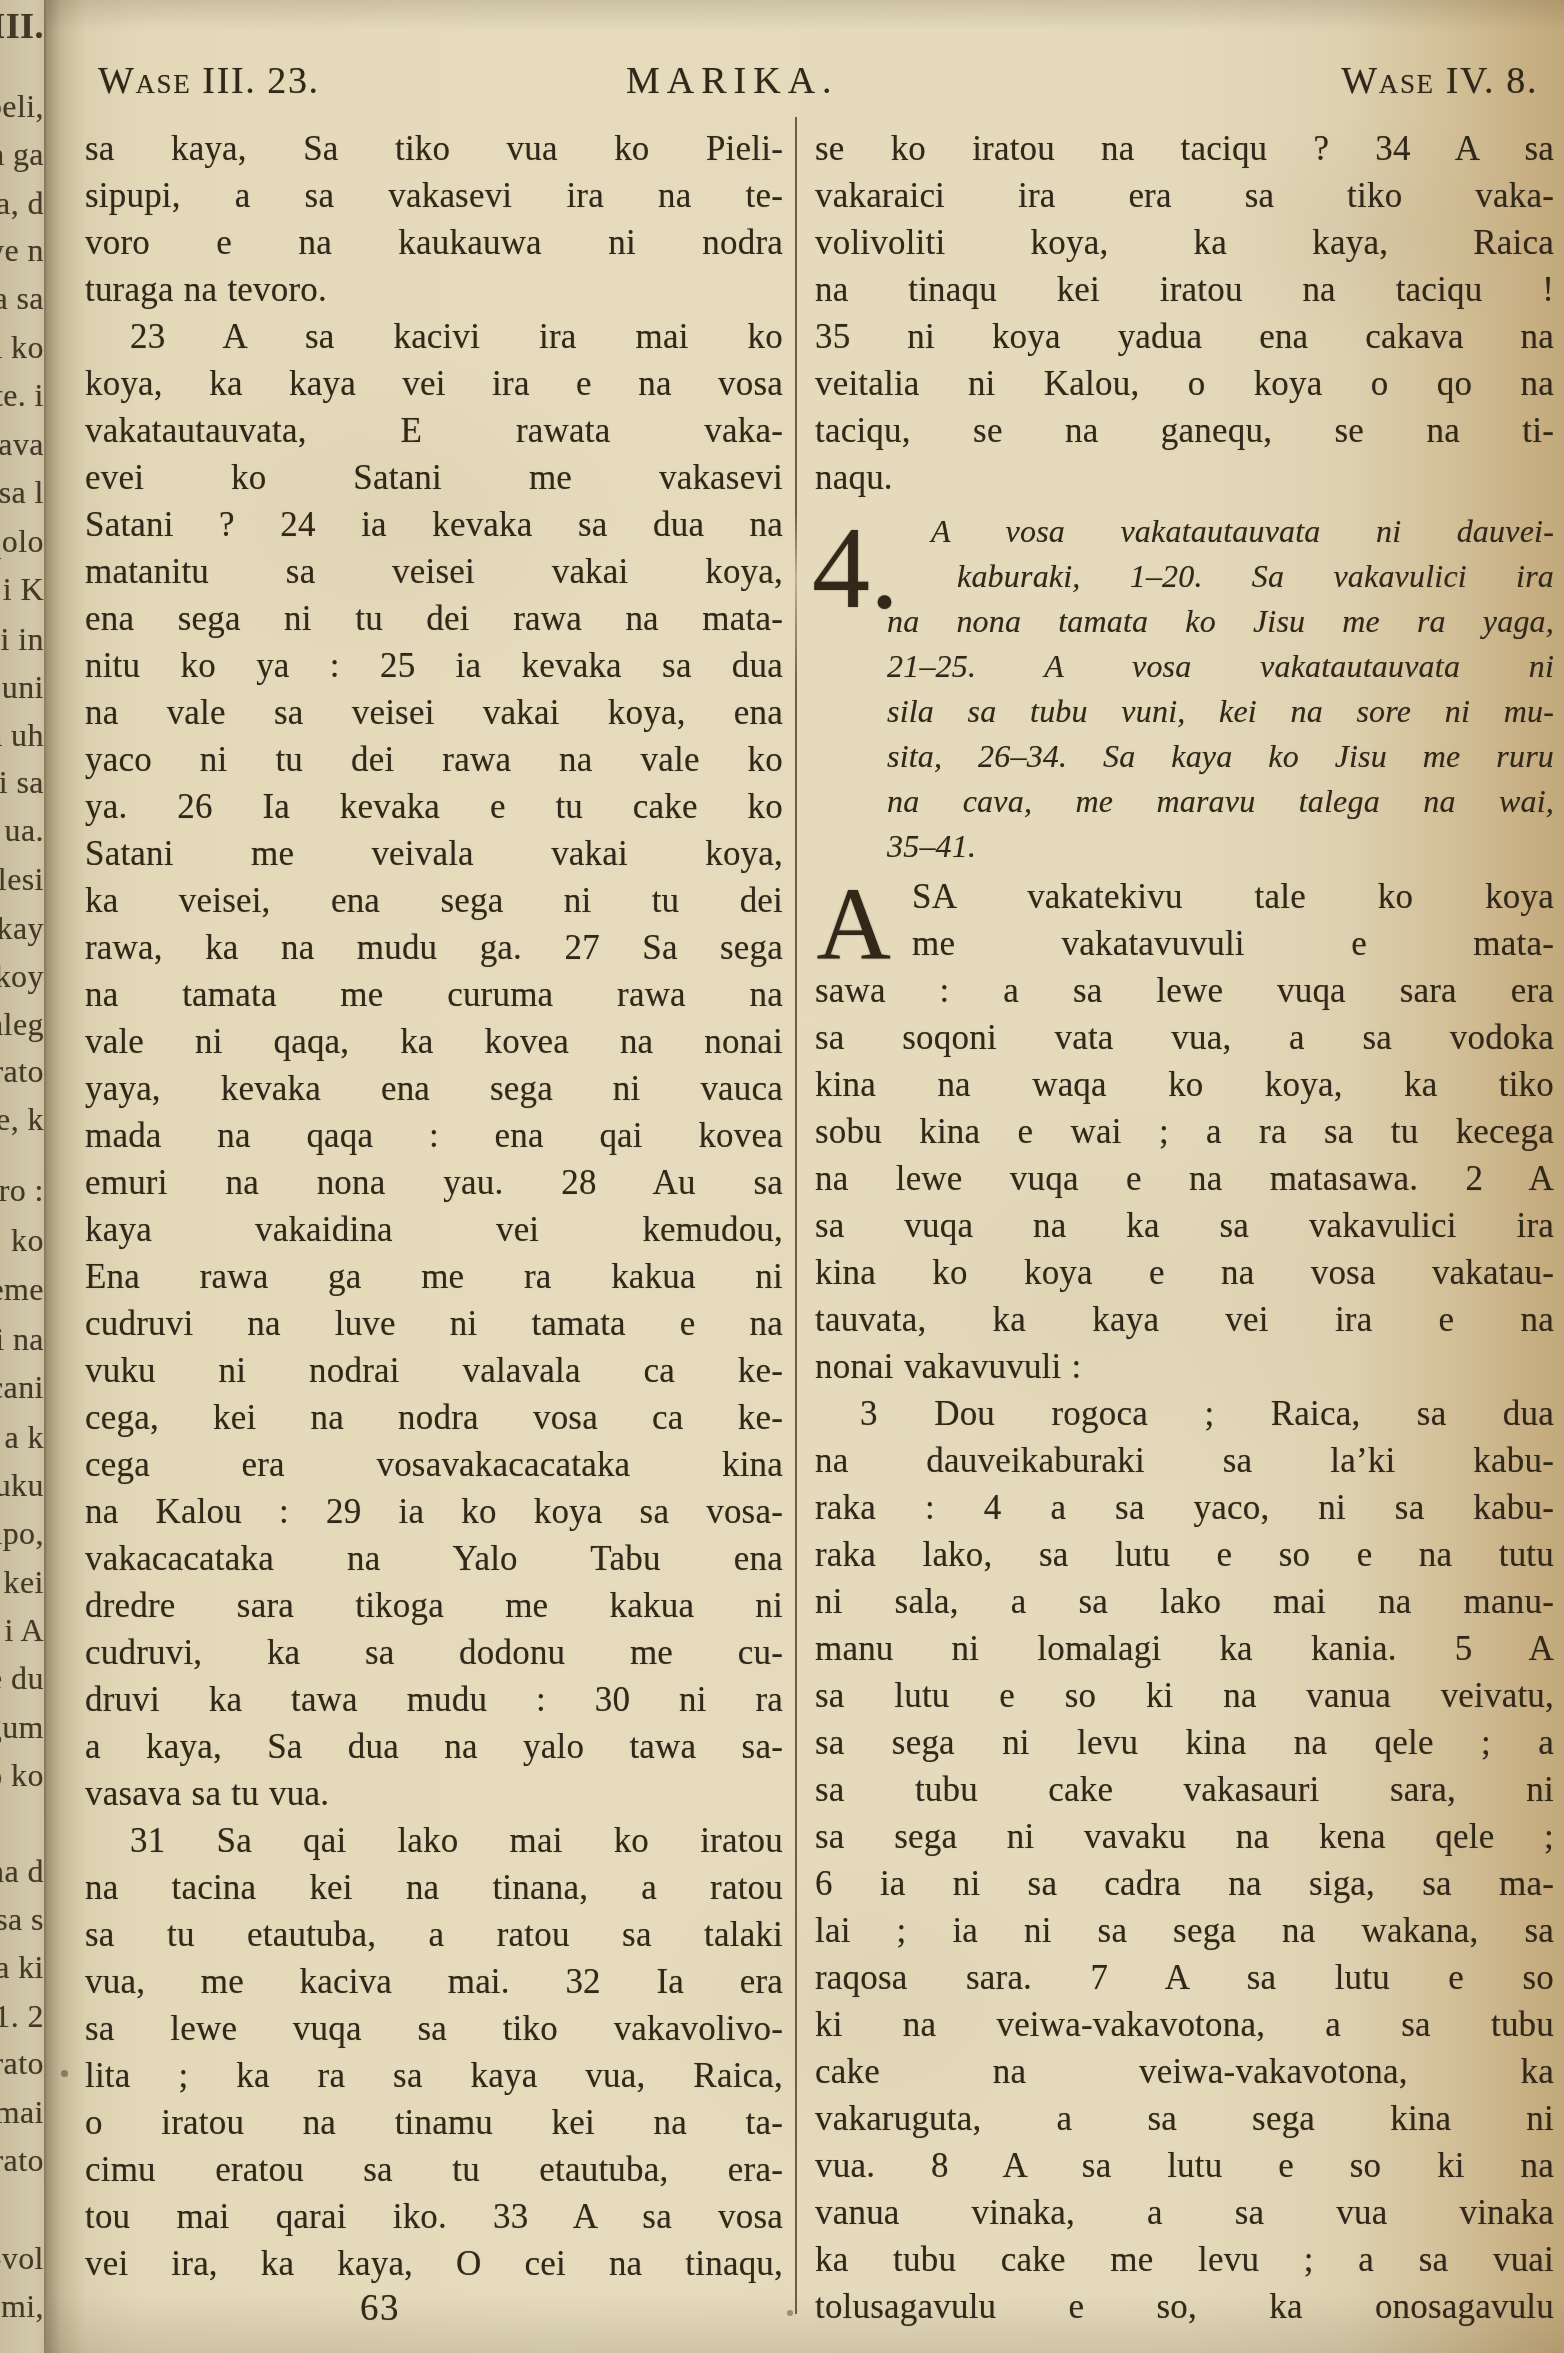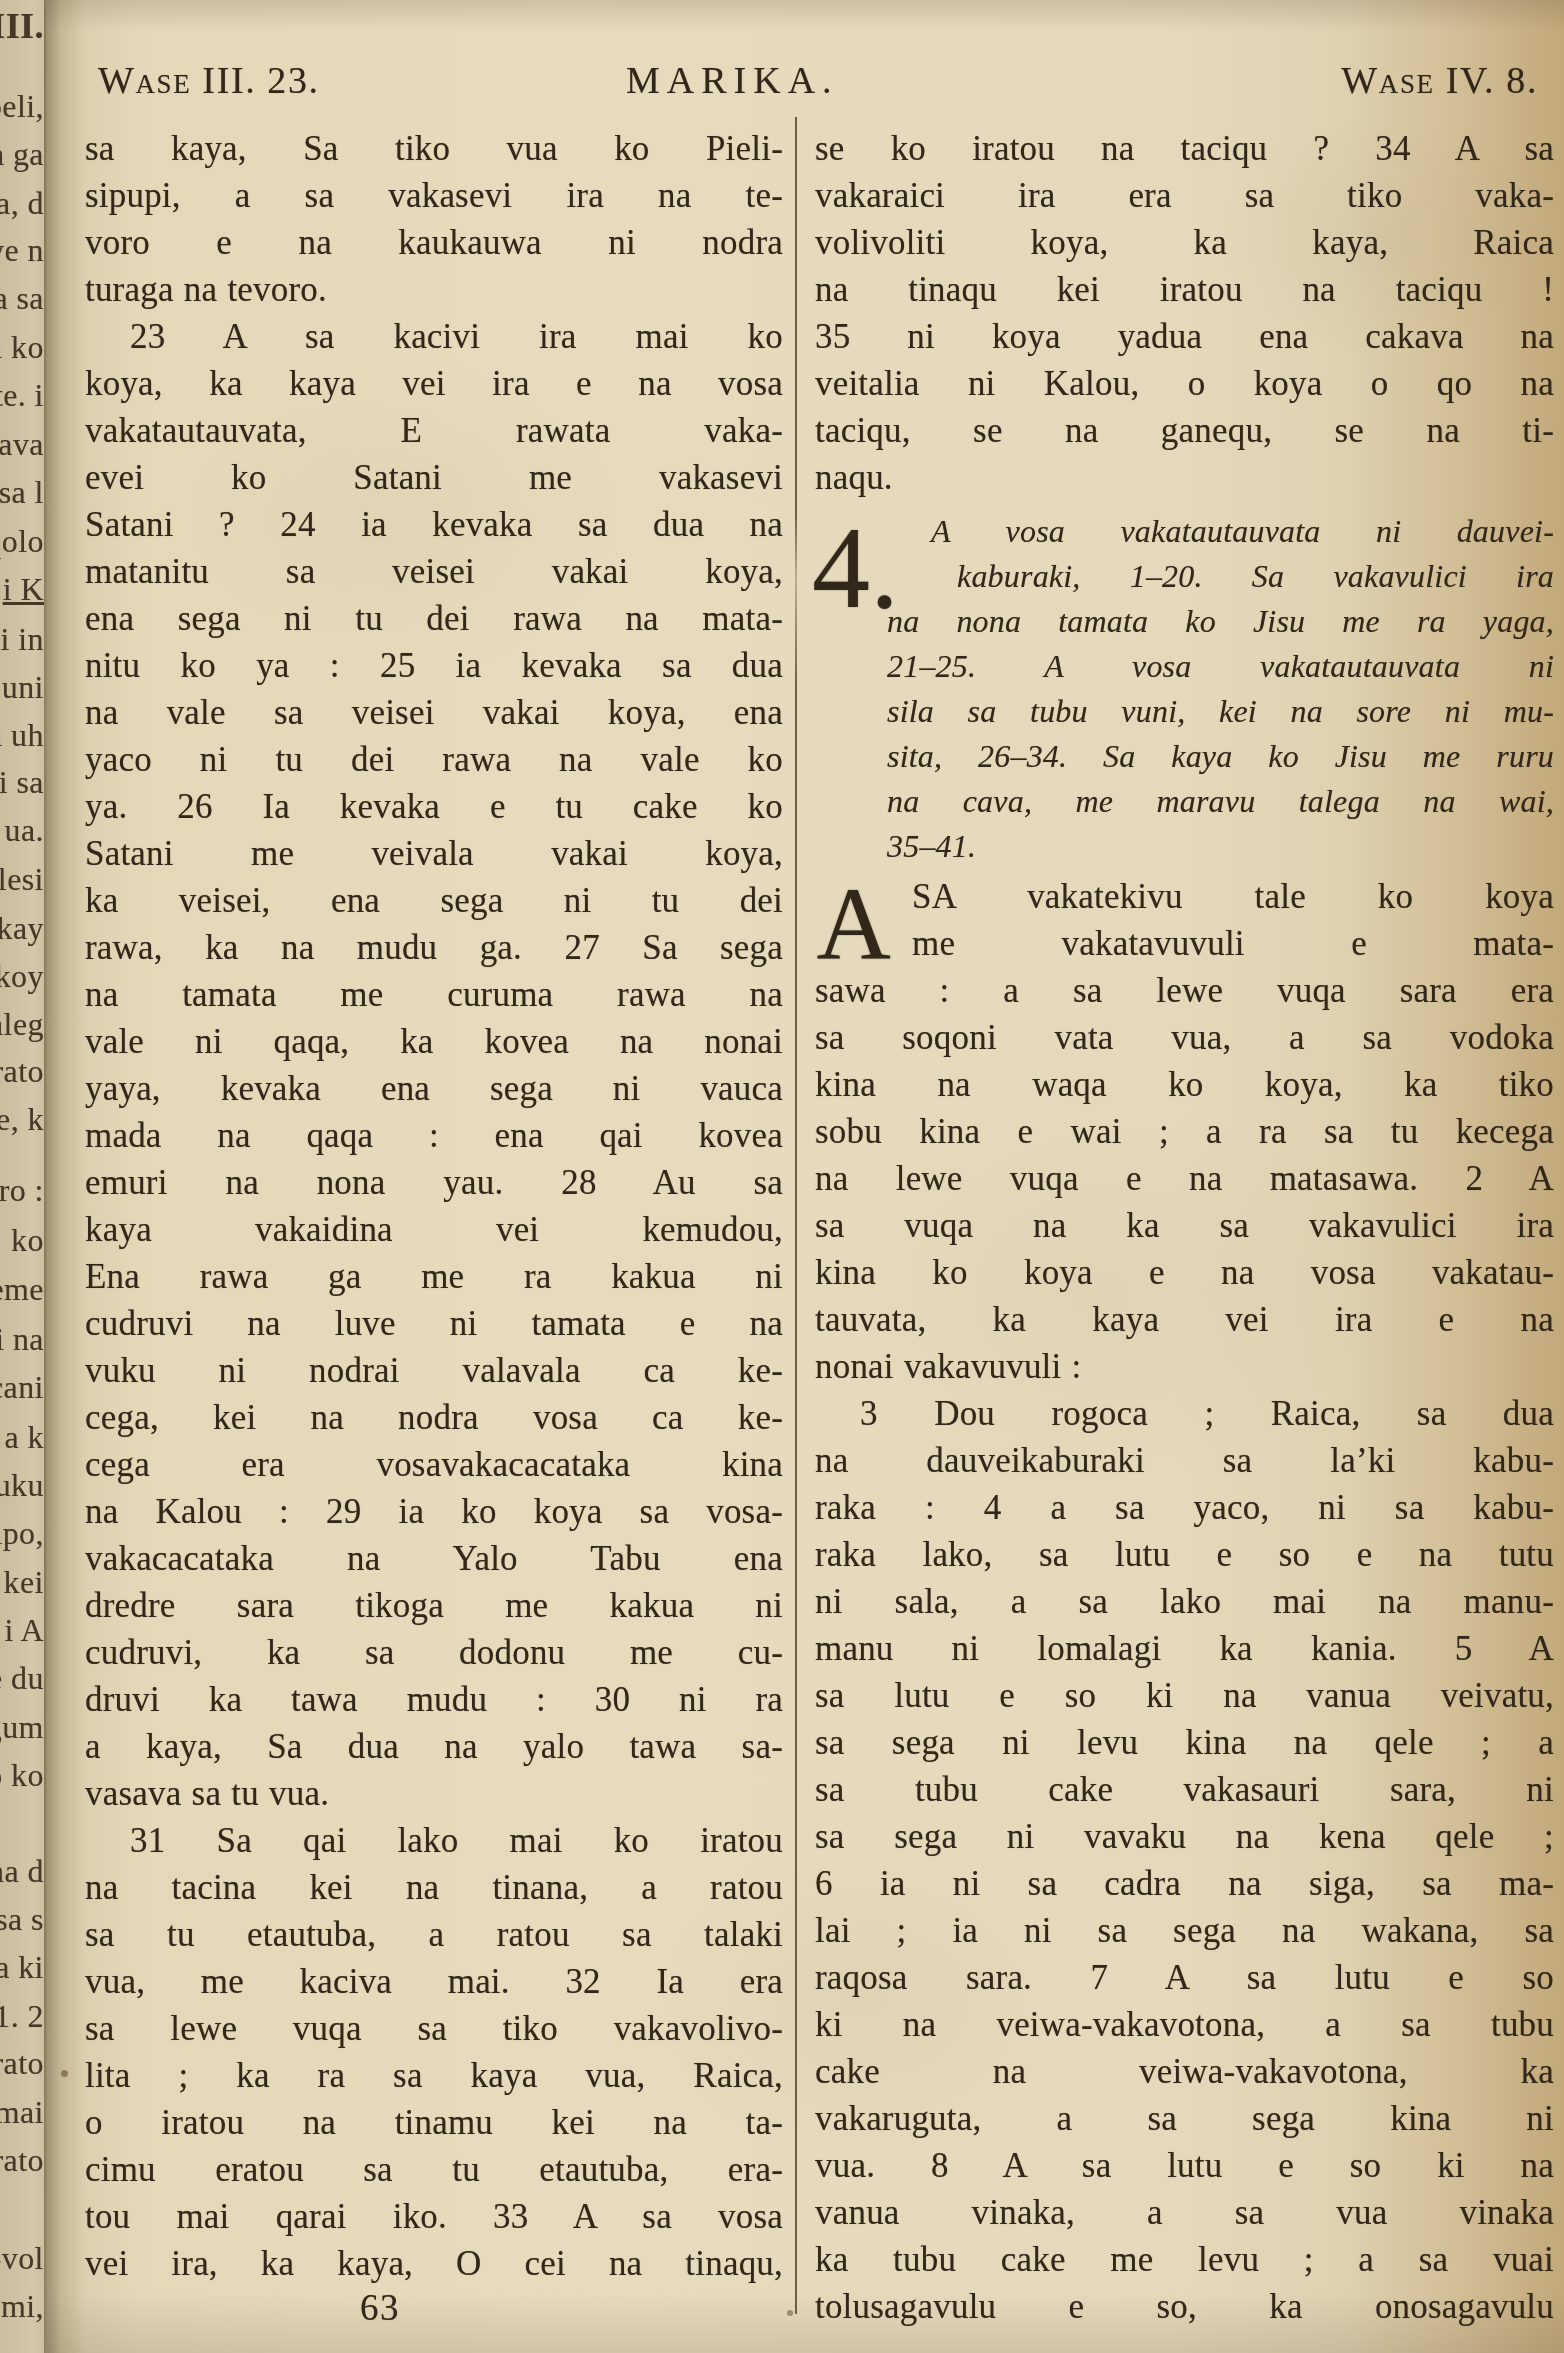--- a/index.html
+++ b/index.html
@@ -101,21 +101,21 @@
       <div class="frag" style="top: 88px;">peli,</div>
       <div class="frag" style="top: 136px;">a ga</div>
       <div class="frag" style="top: 185px;">qa, d</div>
       <div class="frag" style="top: 232px;">we n</div>
       <div class="frag" style="top: 280px;">a sa</div>
       <div class="frag" style="top: 329px;">i ko</div>
       <div class="frag" style="top: 377px;">te. i</div>
       <div class="frag" style="top: 426px;">ava</div>
       <div class="frag" style="top: 474px; text-align: center;">sa l</div>
       <div class="frag" style="top: 523px;">qolo</div>
-      <div class="frag" style="top: 571px; text-decoration: underline;">i K</div>
+      <div class="frag" style="top: 571px;">i K</div>
       <div class="frag" style="top: 621px;">ei in</div>
       <div class="frag" style="top: 669px;">uni</div>
       <div class="frag" style="top: 717px;">a uh</div>
       <div class="frag" style="top: 764px;">i sa</div>
       <div class="frag" style="top: 812px;">ua.</div>
       <div class="frag" style="top: 861px;">a lesi</div>
       <div class="frag" style="top: 910px;">kay</div>
       <div class="frag" style="top: 958px;">koy</div>
       <div class="frag" style="top: 1006px;">aleg</div>
       <div class="frag" style="top: 1053px;">rato</div>

